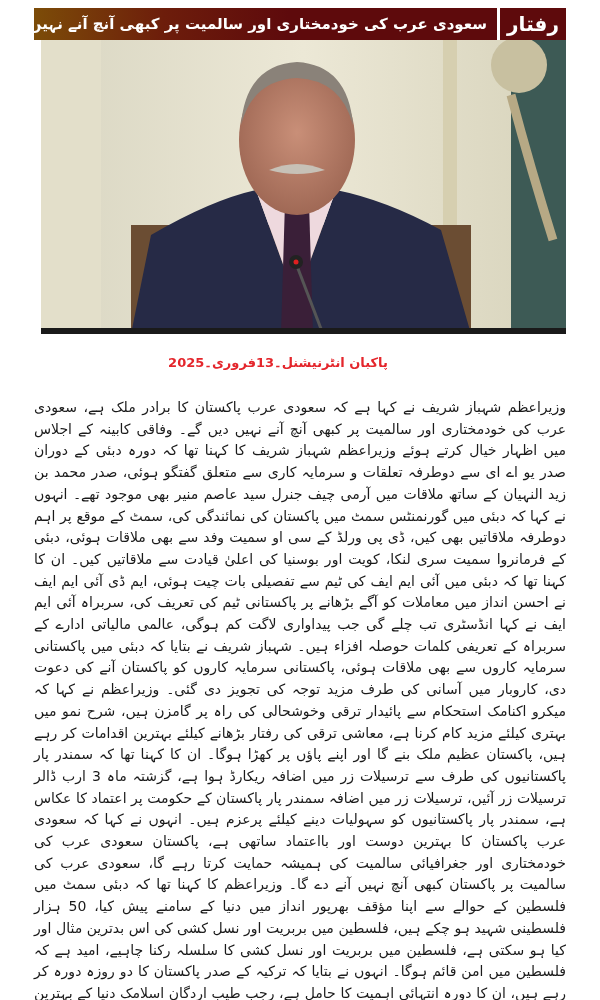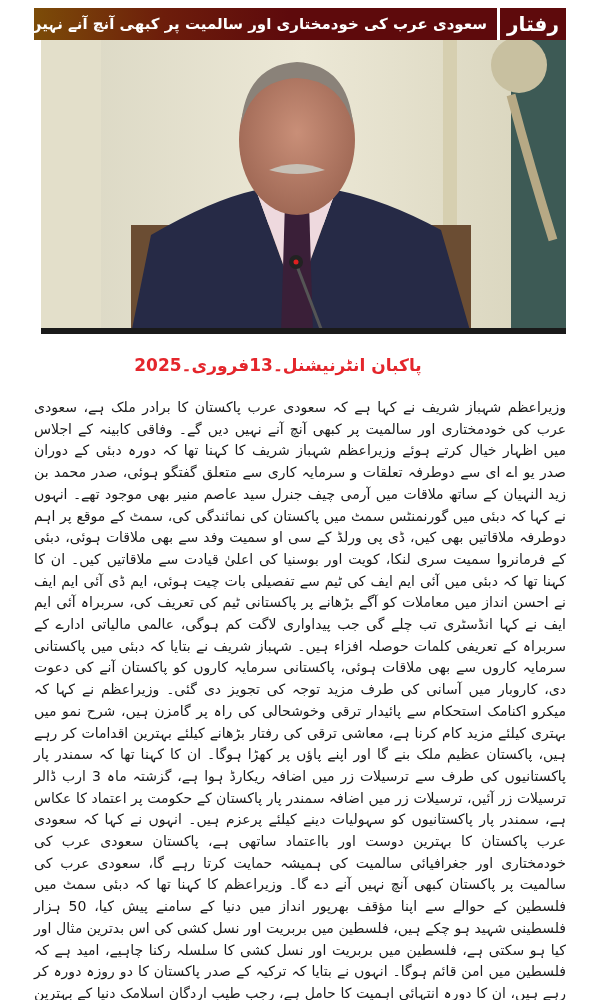--- a/index.html
+++ b/index.html
@@ -5,21 +5,21 @@
   html,body{margin:0;padding:0;background:#ffffff;}
   body{width:600px;height:1000px;overflow:hidden;position:relative;font-family:"DejaVu Sans",sans-serif;}
   .header{position:absolute;left:34px;top:8px;width:532px;height:32px;display:flex;direction:ltr;}
   .header-title{flex:1;height:32px;background:linear-gradient(to right,#7c4c08 0%,#6d1d0b 28%,#5e0a0c 55%,#5e0a0c 100%);
     color:#ffffff;font-size:15px;font-weight:bold;direction:rtl;text-align:right;line-height:32px;padding-right:10px;
     white-space:nowrap;overflow:hidden;}
   .header-sep{width:3px;background:#ffffff;}
   .logo{width:66px;height:32px;background:#5e0a0c;color:#ffffff;font-size:20px;font-weight:bold;direction:rtl;
     display:flex;align-items:center;justify-content:center;letter-spacing:0.5px;}
   .photo{position:absolute;left:41px;top:40px;width:525px;height:294px;overflow:hidden;background:#e8e4d2;}
-  .dateline{position:absolute;left:0;top:355px;width:556px;text-align:center;color:#e4262c;font-size:17px;font-weight:bold;direction:rtl;}
+  .dateline{position:absolute;left:0;top:355px;width:556px;text-align:center;color:#e4262c;font-size:13px;font-weight:bold;direction:rtl;}
   .article{position:absolute;left:34px;top:397px;width:532px;direction:rtl;text-align:justify;text-align-last:right;
     font-size:14px;line-height:21.7px;color:#1a1a1a;font-family:"DejaVu Sans",sans-serif;}
 </style>
 </head>
 <body>
 
 <div class="header">
   <div class="header-title">سعودی عرب کی خودمختاری اور سالمیت پر کبھی آنچ آنے نہیں دیں گے۔ وزیراعظم</div>
   <div class="header-sep"></div>
   <div class="logo">رفتار</div>

